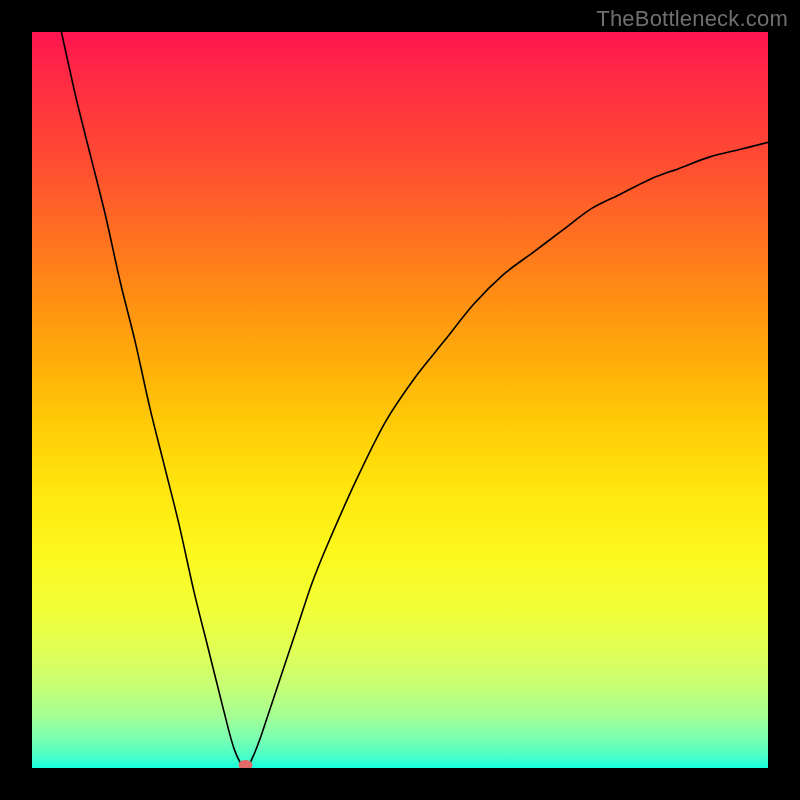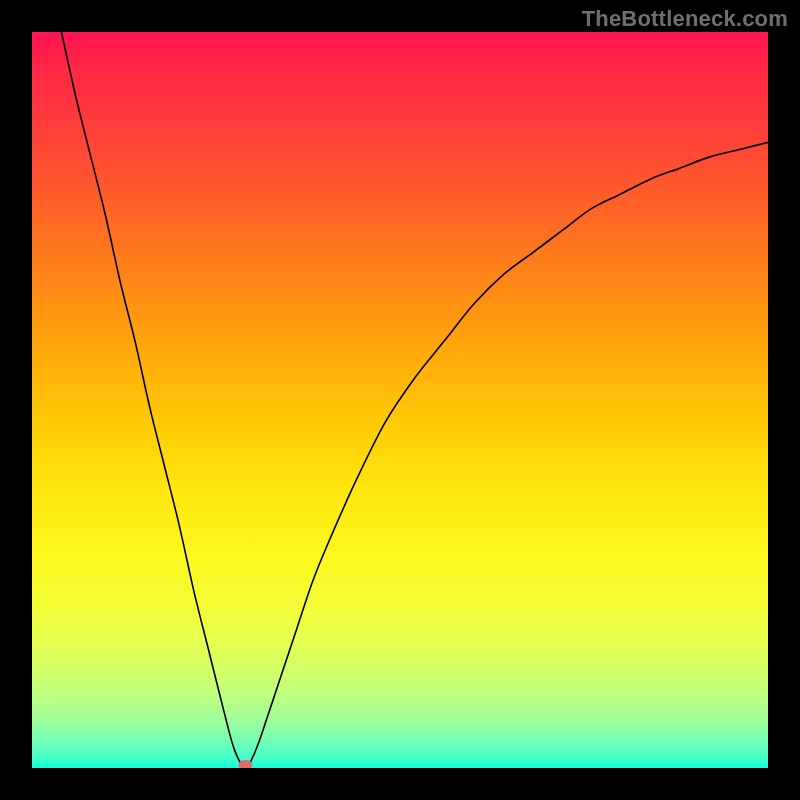--- a/index.html
+++ b/index.html
@@ -64,21 +64,21 @@
   .min-marker {
     fill: #e36a6a;
     stroke: none;
   }
   .watermark {
     position: absolute;
     top: 6px;
     right: 12px;
     color: #6f6f6f;
     font-size: 22px;
-    font-weight: 700;
+    font-weight: 400;
     letter-spacing: 0.2px;
     user-select: none;
   }
 </style>
 </head>
 <body>
 
 <div class="outer">
 
   <div class="plot-area">

